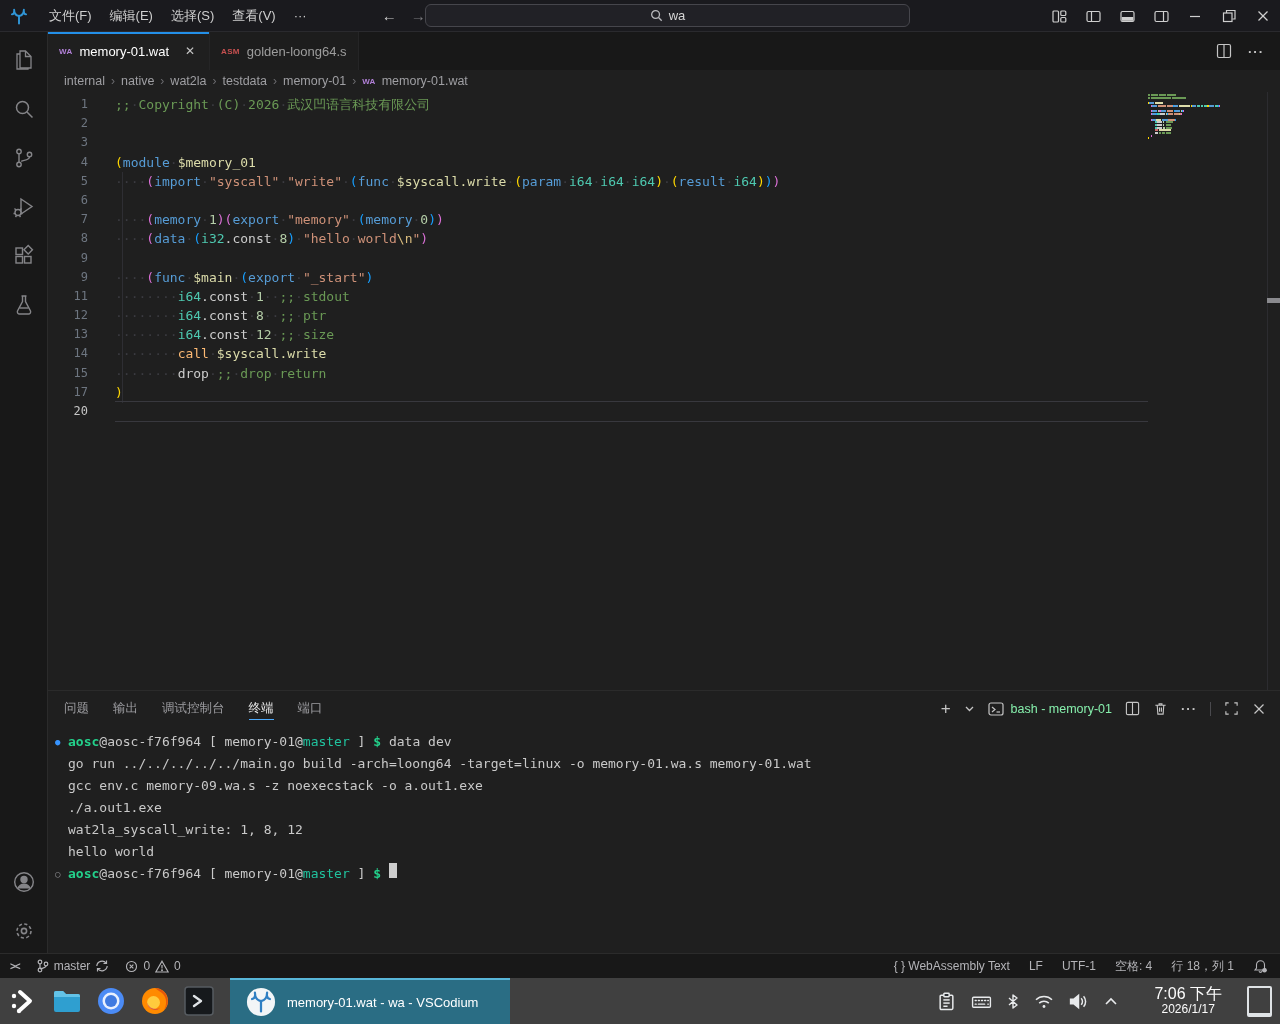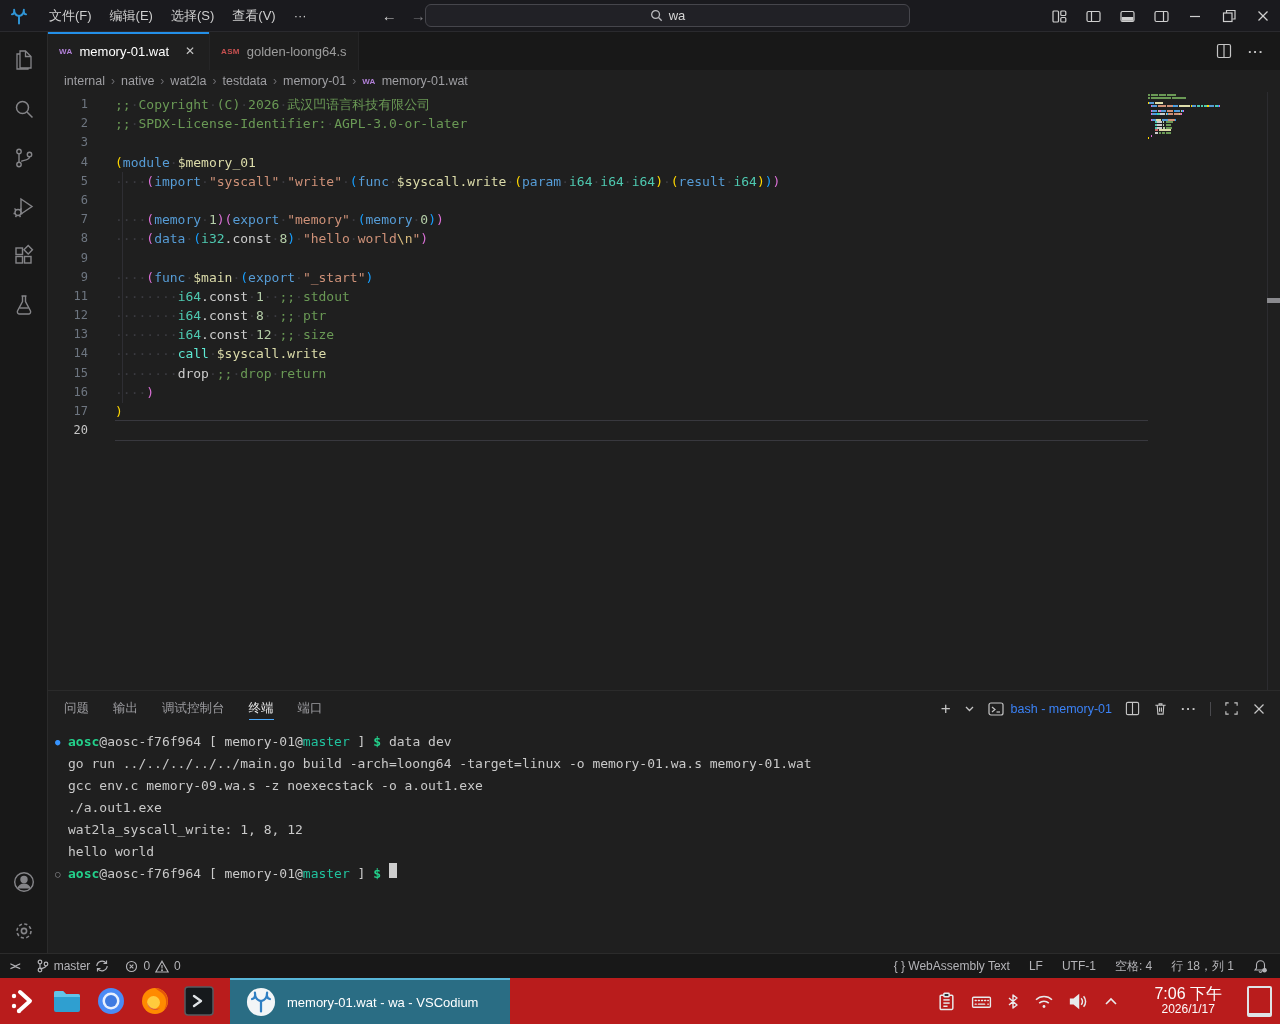--- a/index.html
+++ b/index.html
@@ -68,41 +68,41 @@
   .overview-handle { position:absolute; left:1219px; top:206px; width:13px; height:5px; background:#8a8a8e; }
 
   
   .panel { height:263px; background:#1f1f1f; border-top:1px solid #2b2b2b; display:flex; flex-direction:column; }
   .panel-header { height:35px; flex:none; display:flex; align-items:center; padding:0 14px 0 16px; gap:24px; }
   .panel-tab { font-size:12.5px; color:#9d9da1; height:100%; display:flex; align-items:center; position:relative; }
   .panel-tab.active { color:#e7e7e7; }
   .panel-tab.active::after { content:""; position:absolute; left:0; right:0; bottom:6px; height:1px; background:#4daafc; }
   .panel-controls { margin-left:auto; display:flex; align-items:center; gap:13px; color:#c5c5c5; }
   .pc-sep { width:1px; height:14px; background:#4a4a4e; }
-  .term-chip { display:flex; align-items:center; gap:7px; color:#3b82f6; font-size:12.5px; }
+  .term-chip { display:flex; align-items:center; gap:7px; color:#86efac; font-size:12.5px; }
   .terminal { flex:1; padding:5px 0 0 7px; font-family:"DejaVu Sans Mono","Liberation Mono",monospace;
     font-size:13px; line-height:22px; }
   .term-line { display:flex; white-space:pre; }
   .term-dec { width:13px; flex:none; font-size:9px; line-height:22px; text-align:left; }
   .dec-filled { color:#3794ff; }
   .dec-open { color:#8a8a8e; }
   .term-g { color:#23d18b; font-weight:bold; }
   .term-m { color:#20c29e; }
   .term-tx { color:#c9c9c9; }
   .term-cursor { display:inline-block; width:8px; height:15px; background:#cdcdcd; vertical-align:-2px; }
 
   
   .statusbar { height:25px; background:#181818; border-top:1px solid #2b2b2b;
     display:flex; align-items:center; font-size:12px; color:#b4b4b8; padding:0 12px 0 10px; }
   .sb-item { display:flex; align-items:center; gap:5px; margin-right:16px; }
   .sb-right { margin-left:auto; display:flex; align-items:center; gap:19px; }
   .remote-txt { font-weight:bold; font-size:10px; letter-spacing:-1px; }
 
   
-  .taskbar { height:46px; background:#b91c1c; display:flex; align-items:center; padding:0 8px 0 4px; }
+  .taskbar { height:46px; background:#404040; display:flex; align-items:center; padding:0 8px 0 4px; }
   .tk-launch { width:38px; height:40px; display:flex; align-items:center; justify-content:center; margin-right:6px; }
   .task-btn { height:46px; display:flex; align-items:center; gap:11px; background:#2a6d84;
     border-top:2px solid #58b6d8; padding:0 16px; width:280px; color:#fff; margin-left:6px; }
   .task-icon { width:30px; height:30px; flex:none; }
   .tray { margin-left:auto; display:flex; align-items:center; gap:15px; }
   .clock { text-align:center; color:#fcfcfc; line-height:1.15; margin-left:20px; }
   .clock-time { font-size:16px; }
   .clock-date { font-size:12px; }
   .show-desktop { width:25px; height:31px; border:2px solid #dfe3e6; border-bottom-width:4px; border-radius:2px; margin-left:10px; }
 </style>
@@ -265,21 +265,20 @@
 
     <div class="editor">
       <div class="indent-guide"></div>
       <div id="code-lines">
           <div class="code-line">
             <span class="ln">1</span>
             <span class="ct"><span style="color: rgb(106, 153, 85);">;;</span><span class="tk-ws">·</span><span style="color: rgb(106, 153, 85);">Copyright</span><span class="tk-ws">·</span><span style="color: rgb(106, 153, 85);">(C)</span><span class="tk-ws">·</span><span style="color: rgb(106, 153, 85);">2026</span><span class="tk-ws">·</span><span style="color: rgb(106, 153, 85);">武汉凹语言科技有限公司</span></span>
           </div>
           <div class="code-line">
             <span class="ln">2</span>
-            <span class="ct"><span style="color: rgb(106, 153, 85);">;;</span><span class="tk-ws">·</span><span style="color: rgb(106, 153, 85);">SPDX-License-Identifier:</span><span class="tk-ws">·</span><span style="color: rgb(106, 153, 85);">AGPL-3.0-or-later</span></span>
           </div>
           <div class="code-line">
             <span class="ln">3</span>
             <span class="ct"></span>
           </div>
           <div class="code-line">
             <span class="ln">4</span>
             <span class="ct"><span style="color: rgb(255, 215, 0);">(</span><span style="color: rgb(86, 156, 214);">module</span><span class="tk-ws">·</span><span style="color: rgb(220, 220, 170);">$memory_01</span></span>
           </div>
           <div class="code-line">
@@ -313,29 +312,25 @@
           <div class="code-line">
             <span class="ln">12</span>
             <span class="ct"><span class="tk-ws">········</span><span style="color: rgb(78, 201, 176);">i64</span><span style="color: rgb(204, 204, 204);">.const</span><span class="tk-ws">·</span><span style="color: rgb(181, 206, 168);">8</span><span class="tk-ws">··</span><span style="color: rgb(106, 153, 85);">;;</span><span class="tk-ws">·</span><span style="color: rgb(106, 153, 85);">ptr</span></span>
           </div>
           <div class="code-line">
             <span class="ln">13</span>
             <span class="ct"><span class="tk-ws">········</span><span style="color: rgb(78, 201, 176);">i64</span><span style="color: rgb(204, 204, 204);">.const</span><span class="tk-ws">·</span><span style="color: rgb(181, 206, 168);">12</span><span class="tk-ws">·</span><span style="color: rgb(106, 153, 85);">;;</span><span class="tk-ws">·</span><span style="color: rgb(106, 153, 85);">size</span></span>
           </div>
           <div class="code-line">
             <span class="ln">14</span>
-            <span class="ct"><span class="tk-ws">········</span><span style="color: #5eead4;">call</span><span class="tk-ws">·</span><span style="color: rgb(220, 220, 170);">$syscall.write</span></span>
+            <span class="ct"><span class="tk-ws">········</span><span style="color: #fdba74;">call</span><span class="tk-ws">·</span><span style="color: rgb(220, 220, 170);">$syscall.write</span></span>
           </div>
           <div class="code-line">
             <span class="ln">15</span>
             <span class="ct"><span class="tk-ws">········</span><span style="color: rgb(204, 204, 204);">drop</span><span class="tk-ws">·</span><span style="color: rgb(106, 153, 85);">;;</span><span class="tk-ws">·</span><span style="color: rgb(106, 153, 85);">drop</span><span class="tk-ws">·</span><span style="color: rgb(106, 153, 85);">return</span></span>
-          </div>
-          <div class="code-line">
-            <span class="ln">16</span>
-            <span class="ct"><span class="tk-ws">····</span><span style="color: rgb(218, 112, 214);">)</span></span>
           </div>
           <div class="code-line">
             <span class="ln">17</span>
             <span class="ct"><span style="color: rgb(255, 215, 0);">)</span></span>
           </div>
           <div class="code-line current">
             <span class="ln">20</span>
             <span class="ct"></span>
           </div>
         </div>

